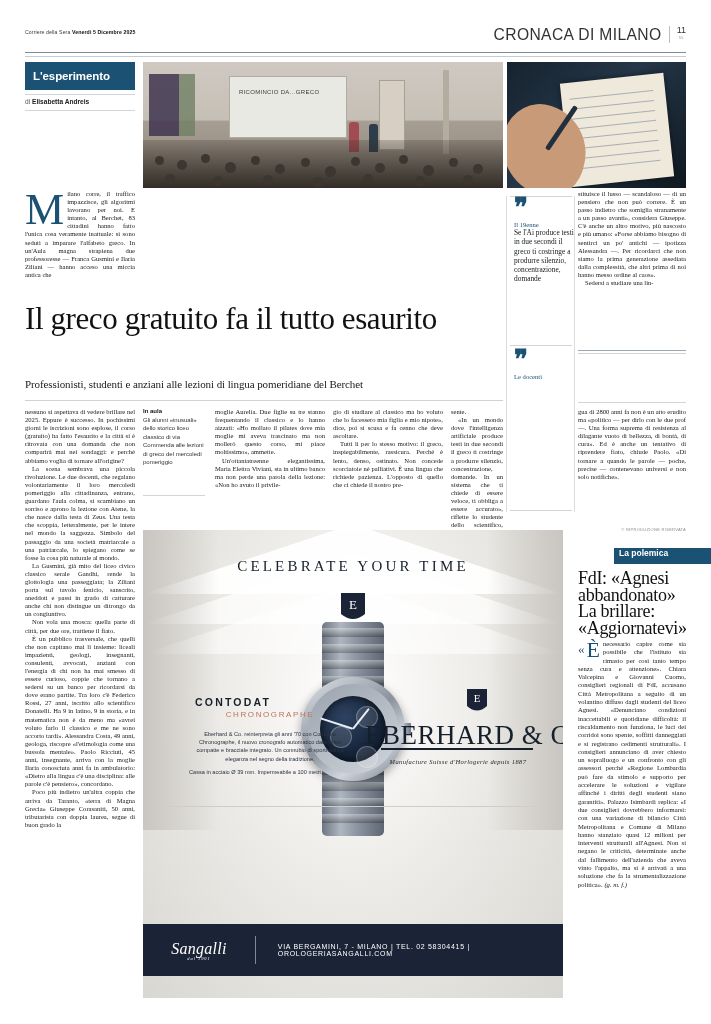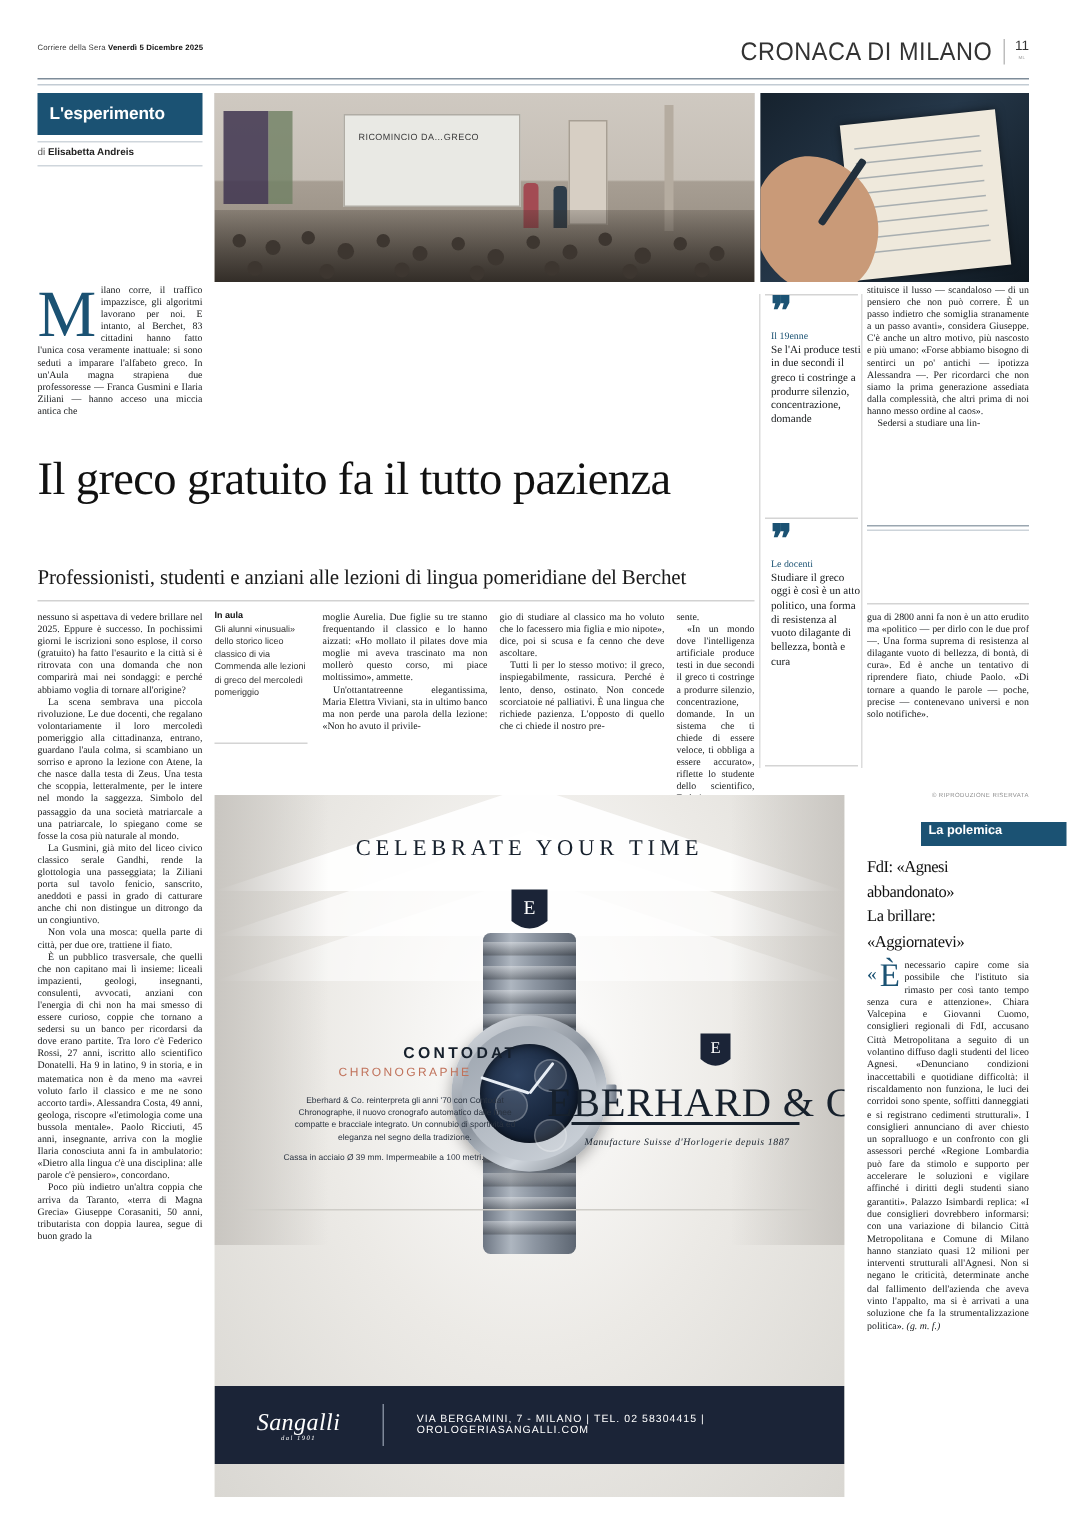--- a/index.html
+++ b/index.html
@@ -82,21 +82,21 @@
 
   
   .headline {
     position:absolute; left:25px; top:302px; width:478px;
     font-family:"Liberation Serif", serif; font-weight:400;
     font-size:31px; line-height:33px; letter-spacing:-.4px; color:#111;
   }
   .headline .l2 { display:block; }
   .subhead {
     position:absolute; left:25px; top:378px; width:478px;
-    font-family:"Liberation Serif", serif; font-size:14px; color:#1a1a1a; letter-spacing:-.1px;
+    font-family:"Liberation Serif", serif; font-size:11px; color:#1a1a1a; letter-spacing:-.1px;
   }
   .hl-rule { position:absolute; left:25px; top:400px; width:478px; height:.5px; background:#d2d2d2;}
 
   
   .col { font-family:"Liberation Serif", serif; font-size:6.6px; line-height:8.1px; text-align:justify; color:#15181a; }
   .col p { margin:0; text-indent:7px; }
   .col p.first { text-indent:0; }
   .dropcap {
     float:left; font-family:"Liberation Serif", serif; font-size:44px; line-height:34px;
     color:#1b5273; padding:2px 3px 0 0; margin-top:1px;
@@ -136,21 +136,21 @@
   .da-rule-c { position:absolute; left:578px; top:402px; width:108px; height:.5px; background:#d4d4d4;}
 
   .copyright { position:absolute; left:578px; top:527px; width:108px; text-align:right;
                font-family:"Liberation Sans", sans-serif; font-size:4px; color:#8d8d8d; letter-spacing:.3px;}
 
   
   .lp-box { position:absolute; left:578px; top:548px; width:108px; height:16px; background:#1b5273; color:#fff;
             font-family:"Liberation Sans", sans-serif; font-weight:700; font-size:8.5px;
             display:flex; align-items:flex-start; padding-left:5px;margin-left:36px;}
   .lp-head { position:absolute; left:578px; top:570px; width:108px;
-             font-family:"Liberation Serif", serif; font-size:11px; line-height:16.5px; color:#111; letter-spacing:-.3px;}
+             font-family:"Liberation Serif", serif; font-size:18px; line-height:16.5px; color:#111; letter-spacing:-.3px;}
   .lp-body { position:absolute; left:578px; top:640px; width:108px;
              font-family:"Liberation Serif", serif; font-size:6.6px; line-height:8.3px; text-align:justify; color:#15181a;}
   .lp-body p { margin:0; text-indent:0; }
   .lp-quote-mark { float:left; font-family:"Liberation Serif", serif; font-size:13px; color:#1b5273; line-height:13px; padding:2px 1px 0 0;}
   .lp-drop { float:left; font-family:"Liberation Serif", serif; font-size:22px; line-height:17px; color:#1b5273; padding:1px 3px 0 1px;}
   .lp-sign { font-style:italic; }
 
   
   .ad { position:absolute; left:143px; top:530px; width:420px; height:468px; background:#f0efec; overflow:hidden; }
   .ad-bg { position:absolute; inset:0; background:
@@ -176,21 +176,21 @@
             background:radial-gradient(circle at 38% 32%, #2e4260 0%, #16243a 60%, #0c1624 100%);
             box-shadow:inset 0 0 8px rgba(0,0,0,.7); }
   .w-sub { position:absolute; width:22px; height:22px; border-radius:50%; background:rgba(255,255,255,.12); border:.5px solid rgba(255,255,255,.25);}
   .w-sub.s1{ left:10px; top:30px;} .w-sub.s2{ left:36px; top:10px;} .w-sub.s3{ left:36px; top:50px;}
   .w-hand { position:absolute; left:50%; top:50%; background:#e8eef5; transform-origin:50% 100%; border-radius:1px;}
   .w-crown{ position:absolute; right:-6px; top:46px; width:7px; height:12px; background:linear-gradient(90deg,#aeb6c0,#6d7683); border-radius:1px;}
 
   .ad-badge { position:absolute; left:50%; top:62px; transform:translateX(-50%); width:26px; height:32px; }
   .ad-title { position:absolute; left:0; top:28px; width:420px; text-align:center;
               font-family:"Liberation Serif", serif; font-size:15px; letter-spacing:3.2px; color:#16202c;}
-  .ad-model { position:absolute; left:52px; top:166px; width:150px; text-align:right;
+  .ad-model { position:absolute; left:52px; top:166px; width:150px; text-align:left;
               font-family:"Liberation Sans", sans-serif; font-weight:700; font-size:10.5px; letter-spacing:2.2px; color:#16202c;}
   .ad-sub   { position:absolute; left:52px; top:180px; width:150px; text-align:center;
               font-family:"Liberation Sans", sans-serif; font-size:8px; letter-spacing:1.6px; color:#c0725b;}
   .ad-copy  { position:absolute; left:46px; top:200px; width:162px; text-align:center;
               font-family:"Liberation Sans", sans-serif; font-size:5.6px; line-height:8.2px; color:#2a3340;}
   .ad-spec  { position:absolute; left:46px; top:238px; width:162px; text-align:left;
               font-family:"Liberation Sans", sans-serif; font-size:5.6px; line-height:8px; color:#2a3340;}
   .ad-brand-shield { position:absolute; left:323px; top:158px; width:22px; height:27px;}
   .ad-brand { position:absolute; left:222px; top:190px; width:186px; text-align:center;
               font-family:"Liberation Serif", serif; font-size:27px; letter-spacing:.5px; color:#16202c; white-space:nowrap;}
@@ -286,21 +286,21 @@
     </div>
     <div class="nb-hand"></div>
     <div class="nb-pen"></div>
   </div>
 
   <div class="col c-intro">
     <p class="first"><span class="dropcap">M</span><span>ilano corre, il traffico impazzisce, gli algoritmi lavorano per noi. E intanto, al Berchet, 83 cittadini hanno fatto l'unica cosa veramente inattuale: si sono seduti a imparare l'alfabeto greco. In un'Aula magna strapiena due professoresse — Franca Gusmini e Ilaria Ziliani — hanno acceso una miccia antica che</span></p>
   </div>
 
   <div class="headline">
-    <span class="l2">Il greco gratuito fa il tutto pazienza</span>
+    <span class="l2">Il greco gratuito fa il tutto esaurito</span>
   </div>
   <div class="subhead">Professionisti, studenti e anziani alle lezioni di lingua pomeridiane del Berchet</div>
   <div class="hl-rule"></div>
 
   <div class="col c1">
     <p class="first">nessuno si aspettava di vedere brillare nel 2025. Eppure è successo. In pochissimi giorni le iscrizioni sono esplose, il corso (gratuito) ha fatto l'esaurito e la città si è ritrovata con una domanda che non comparirà mai nei sondaggi: e perché abbiamo voglia di tornare all'origine?</p>
     <p>La scena sembrava una piccola rivoluzione. Le due docenti, che regalano volontariamente il loro mercoledì pomeriggio alla cittadinanza, entrano, guardano l'aula colma, si scambiano un sorriso e aprono la lezione con Atene, la che nasce dalla testa di Zeus. Una testa che scoppia, letteralmente, per le intere nel mondo la saggezza. Simbolo del passaggio da una società matriarcale a una patriarcale, lo spiegano come se fosse la cosa più naturale al mondo.</p>
     <p>La Gusmini, già mito del liceo civico classico serale Gandhi, rende la glottologia una passeggiata; la Ziliani porta sul tavolo fenicio, sanscrito, aneddoti e passi in grado di catturare anche chi non distingue un ditrongo da un congiuntivo.</p>
     <p>Non vola una mosca: quella parte di città, per due ore, trattiene il fiato.</p>
     <p>È un pubblico trasversale, che quelli che non capitano mai lì insieme: liceali impazienti, geologi, insegnanti, consulenti, avvocati, anziani con l'energia di chi non ha mai smesso di essere curioso, coppie che tornano a sedersi su un banco per ricordarsi da dove erano partite. Tra loro c'è Federico Rossi, 27 anni, iscritto allo scientifico Donatelli. Ha 9 in latino, 9 in storia, e in matematica non è da meno ma «avrei voluto farlo il classico e me ne sono accorto tardi». Alessandra Costa, 49 anni, geologa, riscopre «l'etimologia come una bussola mentale». Paolo Ricciuti, 45 anni, insegnante, arriva con la moglie Ilaria conosciuta anni fa in ambulatorio: «Dietro alla lingua c'è una disciplina: alle parole c'è pensiero», concordano.</p>
@@ -338,21 +338,20 @@
   <div class="pq-rule1"></div>
   <div class="pq pq1">
     <div class="pq-mark">❞</div>
     <div class="pq-src">Il 19enne</div>
     <div class="pq-txt">Se l'Ai produce testi in due secondi il greco ti costringe a produrre silenzio, concentrazione, domande</div>
   </div>
   <div class="pq-rule2"></div>
   <div class="pq pq2">
     <div class="pq-mark">❞</div>
     <div class="pq-src">Le docenti</div>
-    <div class="pq-txt">Studiare il greco oggi è così è un atto politico, una forma di resistenza al vuoto dilagante di bellezza, bontà e cura</div>
   </div>
   <div class="pq-rule3"></div>
 
   <div class="vrule" style="left:506px; top:196px; height:316px;"></div>
   <div class="vrule" style="left:574px; top:196px; height:316px;"></div>
 
   <div class="da-rule-a"></div>
   <div class="da-rule-b"></div>
   <div class="da-rule-c"></div>
 

